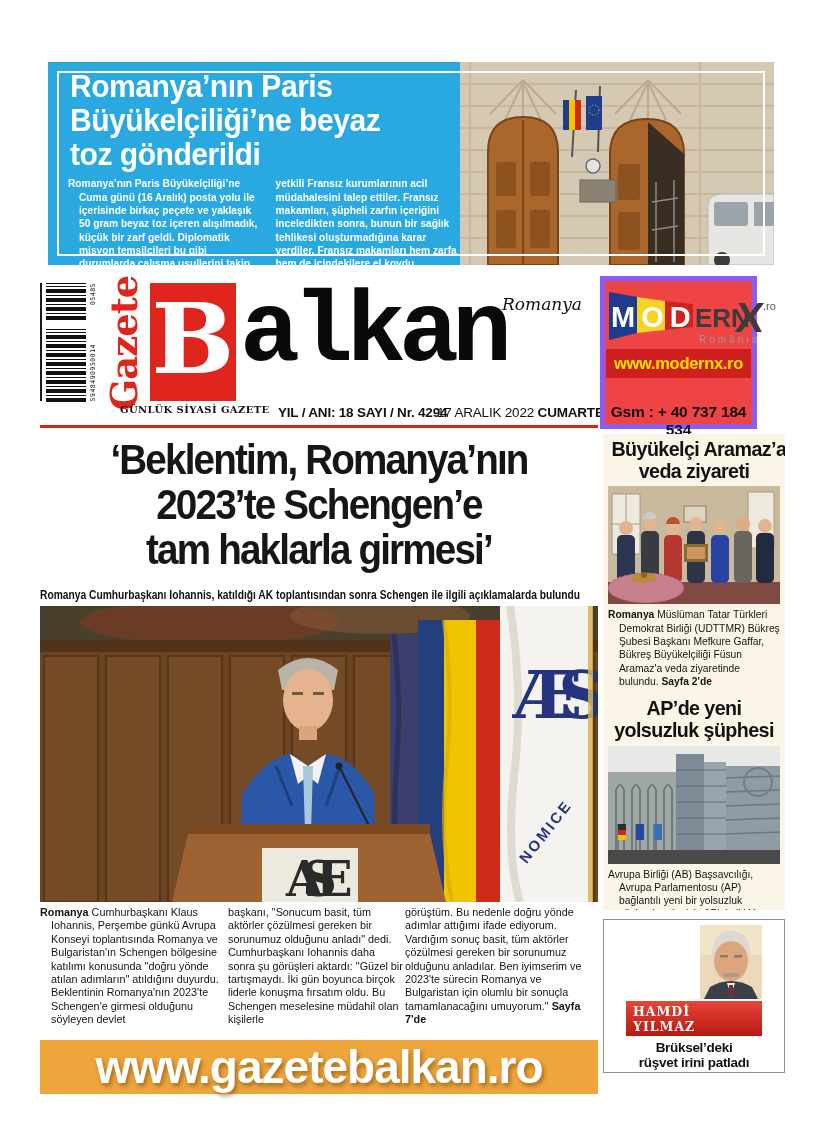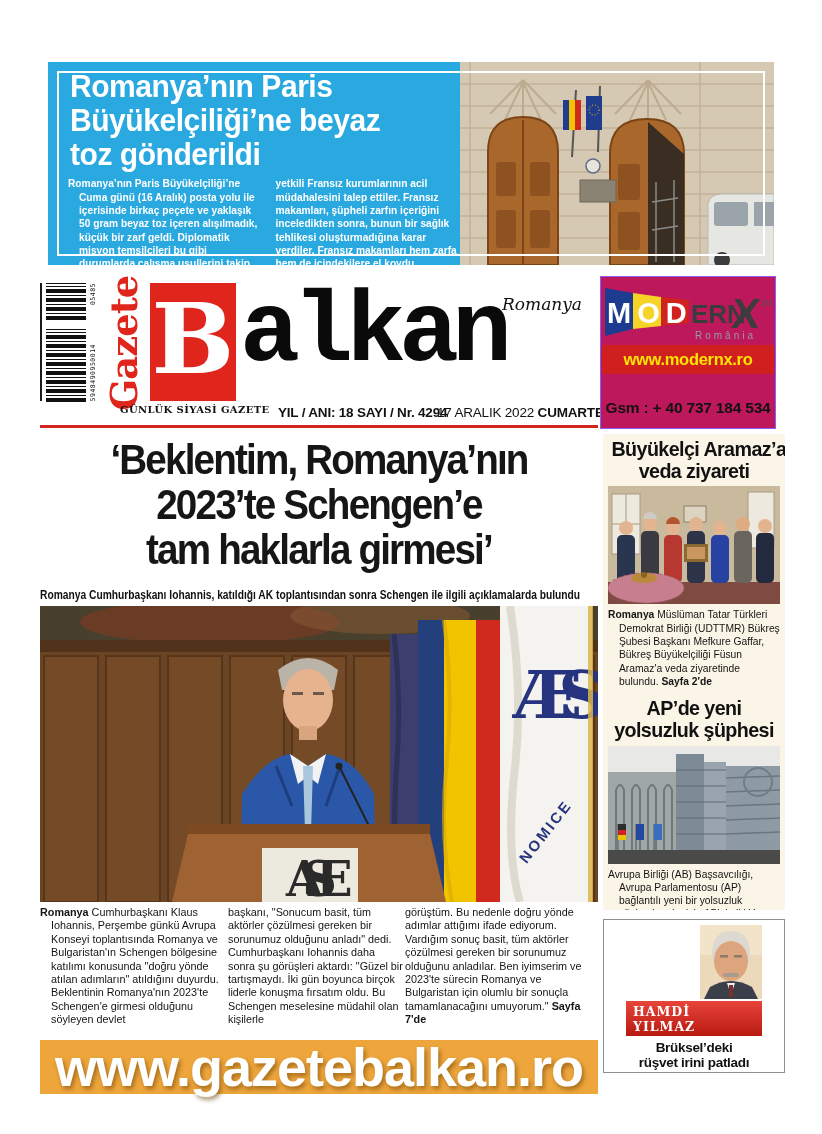--- a/index.html
+++ b/index.html
@@ -38,21 +38,21 @@
          letter-spacing:-7px;color:#0a0a0a;line-height:1.28;}
   #romanya-top{left:492px;top:294px;width:90px;font-family:"DejaVu Serif",serif;font-style:italic;
          font-size:17px;text-align:right;}
   #tagline{left:120px;top:404px;font-family:"DejaVu Serif",serif;font-weight:bold;font-size:10px;letter-spacing:.4px;}
   #issue{left:278px;top:405px;font-weight:800;font-size:13.5px;letter-spacing:-.2px;}
   #dateline{left:437px;top:405px;font-size:13.5px;letter-spacing:-.2px;white-space:nowrap;}
   #dateline .day{font-weight:800;}
   #red-rule{left:40px;top:425px;width:558px;height:3px;background:#d2251e;}
 
   
-  #modernx{left:600px;top:276px;width:176px;height:153px;border:1px solid #8b5cf6;background:#be185d;box-sizing:border-box;}
+  #modernx{left:600px;top:276px;width:157px;height:153px;border:5px solid #8b5cf6;background:#ef4444;box-sizing:border-box;}
   .mx-logo{width:176px;height:64px;margin:4px auto 0;display:block;}
   .mx-strip{height:29px;background:#d01f1f;display:flex;align-items:center;justify-content:center;margin:0 1px;}
   .mx-url{color:#ffe400;font-weight:800;font-size:16.5px;letter-spacing:-.3px;}
   .mx-gsm{text-align:center;font-weight:800;font-size:15.5px;margin-top:25px;letter-spacing:-.2px;}
 
   
   #headline{left:40px;top:438px;width:558px;text-align:center;}
   #headline .hl{display:block;white-space:nowrap;font-weight:800;font-size:42px;line-height:1.07;
         letter-spacing:-2px;transform:scaleX(.92);color:#161616;}
   #subhead{left:40px;top:585px;width:558px;}
@@ -61,21 +61,21 @@
   #main-photo{left:40px;top:606px;width:558px;height:296px;}
   #body-cols{left:40px;top:906px;width:558px;height:132px;display:flex;gap:0;overflow:hidden;}
   .bcol{width:177px;font-size:10.8px;line-height:1.24;color:#141414;}
   .hang{padding-left:11px;text-indent:-11px;}
   .lead{font-weight:800;}
   .pageref{font-weight:800;}
 
   
   #footer-banner{left:40px;top:1040px;width:558px;height:54px;background:#eda53c;display:flex;
         align-items:center;justify-content:center;}
-  #footer-banner span{color:#fff;font-weight:800;font-size:54px;letter-spacing:-1px;
+  #footer-banner span{color:#fff;font-weight:800;font-size:46px;letter-spacing:-1px;
         text-shadow:2px 3px 4px rgba(110,65,0,.55);}
 
   
   #sidebar-panel{left:603px;top:434px;width:182px;height:476px;background:#fbf5e7;box-sizing:border-box;
         padding:4px 5px;overflow:hidden;}
   .side-h{text-align:center;font-weight:800;letter-spacing:-.6px;color:#111;}
   .side-h .shl{display:block;white-space:nowrap;font-size:20.5px;line-height:1.06;transform:scaleX(.96);}
   .side-photo{display:block;width:172px;height:118px;margin:5px auto 4px;}
   .side-para{font-size:10.3px;line-height:1.29;color:#141414;}
   .mt8{margin-top:9px;}

